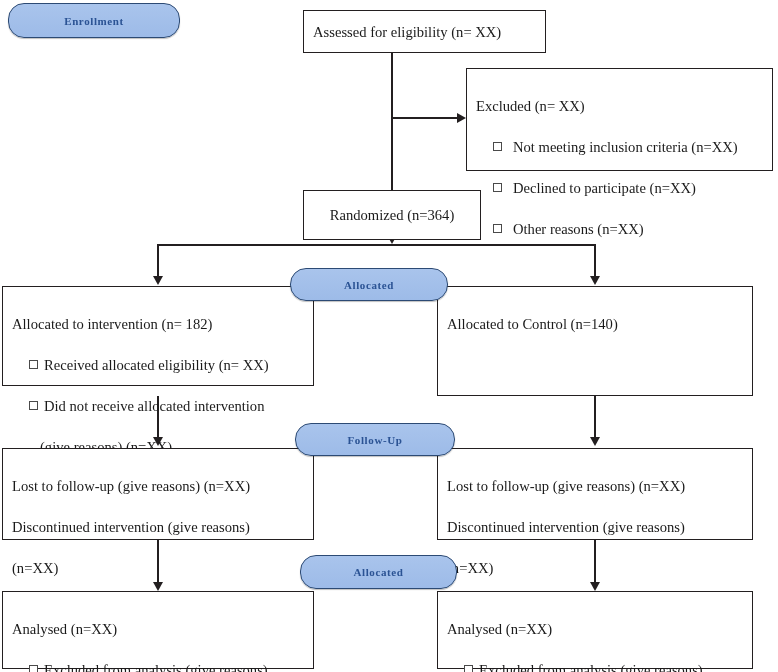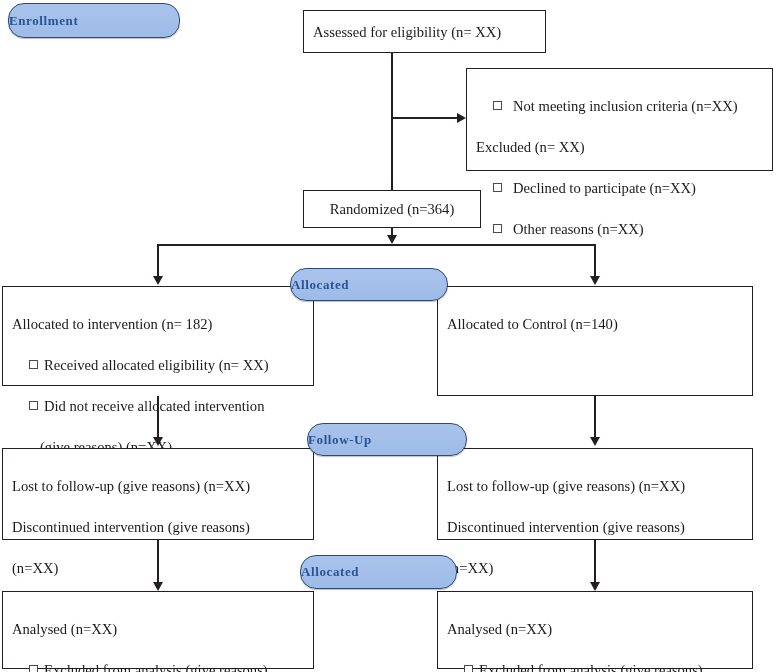--- a/index.html
+++ b/index.html
@@ -47,25 +47,25 @@
 
   
   .pill {
     position: absolute;
     box-sizing: border-box;
     border: 1px solid #2c4a74;
     border-radius: 16px;
     background: linear-gradient(#a9c4ec, #9dbbe8);
     color: #2b5394;
     font-weight: bold;
-    font-size: 13px;
+    font-size: 11px;
     letter-spacing: 0.6px;
     display: flex;
     align-items: center;
-    justify-content: flex-start;
+    justify-content: center;
     z-index: 8;
     box-shadow: 0 1px 1px rgba(0,0,0,0.25);
   }
 
   
   .vline, .hline {
     position: absolute;
     background: #231f20;
     z-index: 2;
   }
@@ -101,27 +101,27 @@
   <div class="box" style="left:271px; top:10px; width:243px; height:43px; display:flex; align-items:center;margin-left:32px;">
     <span class="line">Assessed for eligibility (n= XX)</span>
   </div>
 
   <div class="vline" style="left:391px; top:53px; height:138px;"></div>
 
   <div class="hline" style="left:391px; top:117px; width:68px;"></div>
   <div class="arrow-right" style="left:457px; top:112.5px;"></div>
 
   <div class="box" style="left:466px; top:68px; width:307px; height:103px;">
+    <span class="line">Excluded (n= XX)</span>
     <span class="line hang"><span class="sq wide"></span><span>Not meeting inclusion criteria (n=XX)</span></span>
-    <span class="line">Excluded (n= XX)</span>
     <span class="line hang"><span class="sq wide"></span><span>Declined to participate (n=XX)</span></span>
     <span class="line hang"><span class="sq wide"></span><span>Other reasons (n=XX)</span></span>
   </div>
 
-  <div class="box" style="left:303px; top:190px; width:178px; height:38px; display:flex; align-items:center; justify-content:center;">
+  <div class="box" style="left:303px; top:190px; width:178px; height:50px; display:flex; align-items:center; justify-content:center;">
     <span class="line">Randomized (n=364)</span>
   </div>
 
   <div class="vline" style="left:391px; top:224px; height:13px;"></div>
   <div class="arrow-down" style="left:386.5px; top:235px;"></div>
   <div class="hline" style="left:157px; top:244px; width:439px;"></div>
   <div class="vline" style="left:157px; top:244px; height:33px;"></div>
   <div class="arrow-down" style="left:152.5px; top:276px;"></div>
   <div class="vline" style="left:594px; top:244px; height:33px;"></div>
   <div class="arrow-down" style="left:589.5px; top:276px;"></div>
@@ -139,21 +139,21 @@
 
   <div class="box" style="left:437px; top:286px; width:316px; height:110px;">
     <span class="line">Allocated to Control (n=140)</span>
   </div>
 
   <div class="vline" style="left:157px; top:396px; height:42px;"></div>
   <div class="arrow-down" style="left:152.5px; top:437px;"></div>
   <div class="vline" style="left:594px; top:396px; height:42px;"></div>
   <div class="arrow-down" style="left:589.5px; top:437px;"></div>
 
-  <div class="pill" style="left:295px; top:423px; width:160px; height:33px;margin-left:12px;">
+  <div class="pill" style="left:295px; top:423px; width:160px; height:33px;">
     <span>Follow-Up</span>
   </div>
 
   <div class="box" style="left:2px; top:448px; width:312px; height:92px;">
     <span class="line">Lost to follow-up (give reasons) (n=XX)</span>
     <span class="line">Discontinued intervention (give reasons)</span>
     <span class="line">(n=XX)</span>
   </div>
 
   <div class="box" style="left:437px; top:448px; width:316px; height:92px;">

